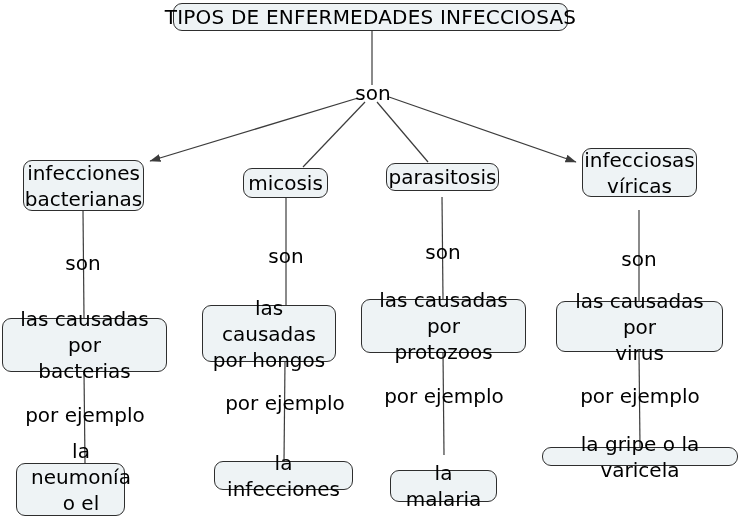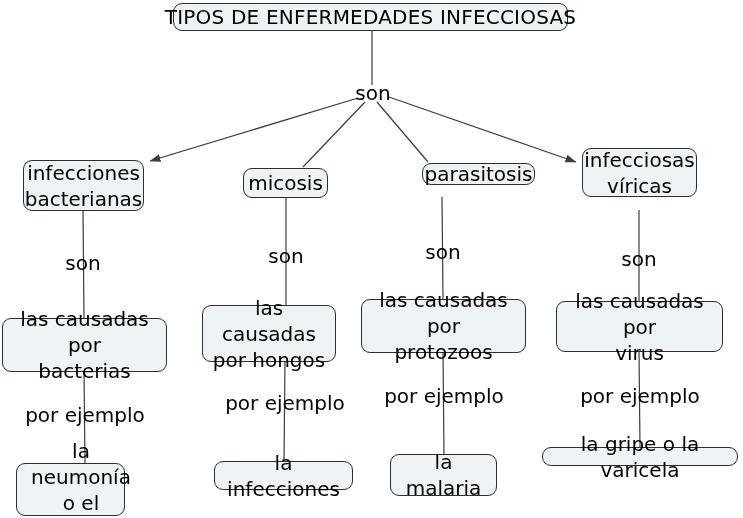--- a/index.html
+++ b/index.html
@@ -82,24 +82,24 @@
   <div class="node" style="left:2px;top:318px;width:165px;height:54px;">las causadas por
 bacterias</div>
   <div class="node" style="left:16px;top:463px;width:109px;height:53px;padding-left:25px;">la neumonía
 o el tétanos</div>
 
   <div class="node" style="left:243px;top:168px;width:85px;height:30px;">micosis</div>
   <div class="node" style="left:202px;top:305px;width:134px;height:57px;">las causadas
 por hongos</div>
   <div class="node" style="left:214px;top:461px;width:139px;height:29px;">la infecciones</div>
 
-  <div class="node" style="left:386px;top:163px;width:113px;height:22px;margin-left:36px;">parasitosis</div>
+  <div class="node" style="left:386px;top:163px;width:113px;height:28px;">parasitosis</div>
   <div class="node" style="left:361px;top:299px;width:165px;height:54px;">las causadas por
 protozoos</div>
-  <div class="node" style="left:390px;top:454px;width:107px;height:42px;text-align:center;">la malaria</div>
+  <div class="node" style="left:390px;top:470px;width:107px;height:32px;text-align:center;">la malaria</div>
 
   <div class="node" style="left:582px;top:148px;width:115px;height:49px;">infecciosas
 víricas</div>
   <div class="node" style="left:556px;top:301px;width:167px;height:51px;">las causadas por
 virus</div>
   <div class="node" style="left:542px;top:447px;width:196px;height:19px;">la gripe o la varicela</div>
 
   <div class="link-label" style="left:373px;top:93px;">son</div>
 
   <div class="link-label" style="left:83px;top:263px;">son</div>

